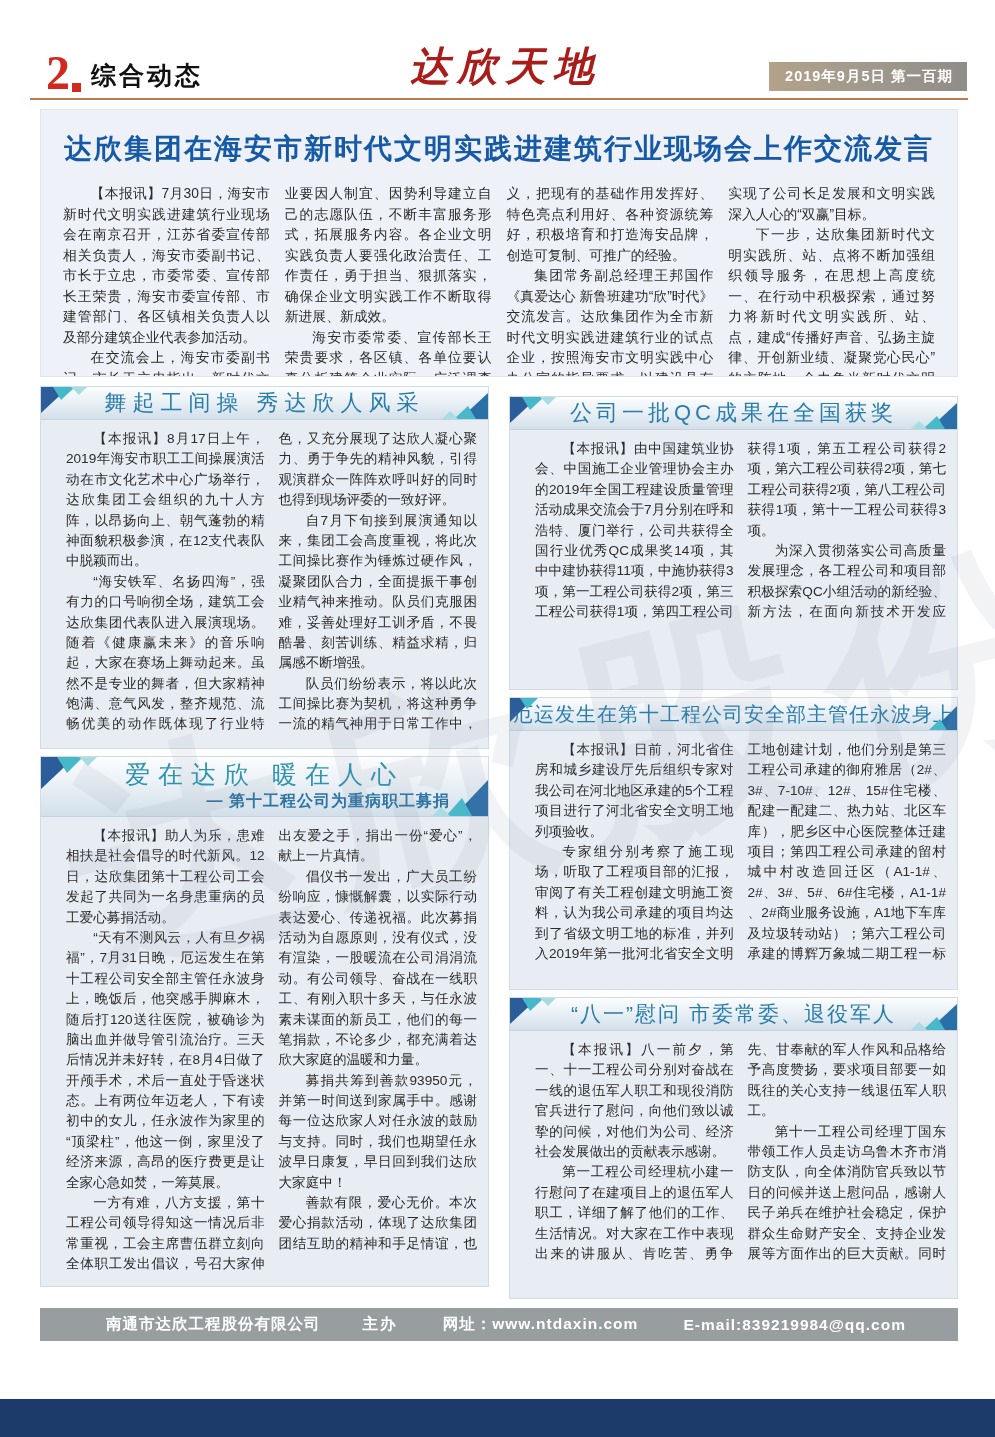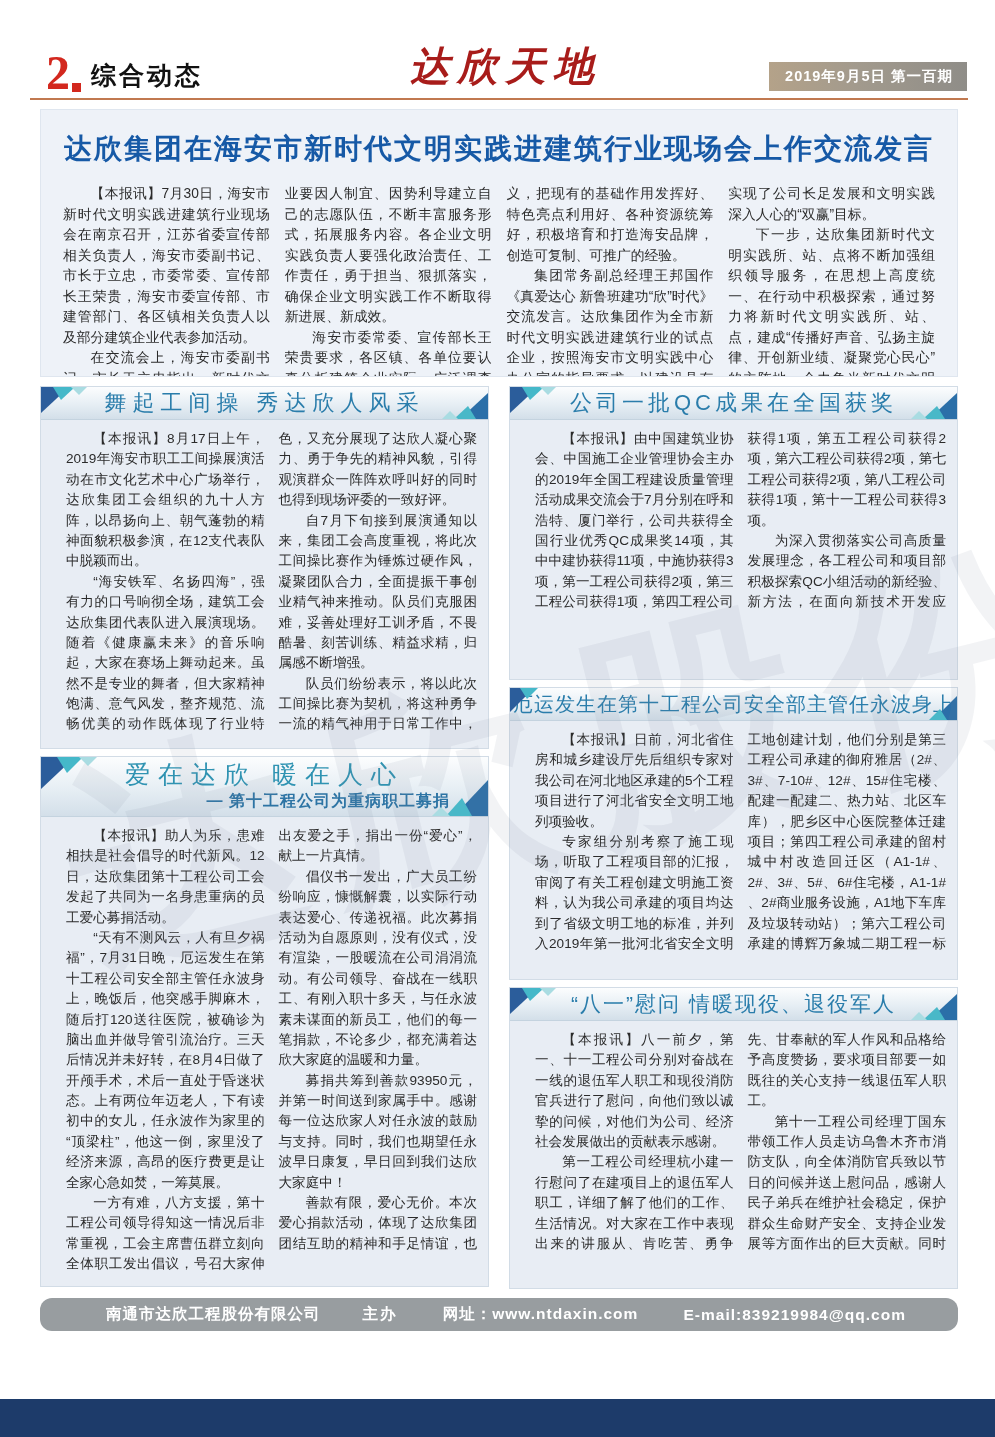--- a/index.html
+++ b/index.html
@@ -39,30 +39,30 @@
   .banner-tall { height:60px; flex-direction:column; justify-content:center; }
   .t-love { font-size:25px; letter-spacing:8px; color:#2f93b2; line-height:1.1; }
   .love-sub { display:block; width:100%; text-align:right; padding-right:38px; font-size:16px; font-weight:bold; color:#2d74a4; letter-spacing:1px; margin-top:2px; }
   .tri { position:absolute; }
   .tri-l { left:0; top:0; }
   .tri-r { right:0; bottom:0; }
 
   .panel-body { padding:9px 11px 6px 25px; overflow:hidden; }
   .h-ex   { height:363px; } .h-ex   .panel-body { height:328px; }
   .h-love { height:531px; } .h-love .panel-body { height:469px; }
-  .h-qc   { height:294px; } .h-qc   .panel-body { height:206px; }
+  .h-qc   { height:294px;margin-top:10px; } .h-qc   .panel-body { height:206px; }
   .h-hb   { height:293px; } .h-hb   .panel-body { height:258px; }
   .h-army { height:302px; } .h-army .panel-body { height:258px; }
   .spacer7 { height:7px; flex:0 0 auto; }
 
   
   .watermark { position:absolute; top:620px; left:60px; width:900px; font-size:230px; font-weight:bold; color:rgba(125,140,155,0.10); transform:rotate(-14deg); letter-spacing:30px; pointer-events:none; z-index:6; white-space:nowrap; font-family:"Liberation Serif",serif; }
 
   
-  .footer-gray { margin:9px 37px 8px 40px; height:33px; background:#989da0; color:#fff; font-weight:bold; font-size:15.5px; display:flex; align-items:center; padding:0 52px 0 66px;border-radius:12px; }
+  .footer-gray { margin:9px 37px 8px 40px; height:33px; background:#989da0; color:#fff; font-weight:bold; font-size:15.5px; display:flex; align-items:center; padding:0 52px 0 66px; }
   .footer-org { letter-spacing:1px; }
   .footer-role { margin-left:42px; letter-spacing:2px; }
   .footer-site { margin-left:auto; margin-right:auto; letter-spacing:1px; }
   .footer-mail { letter-spacing:1px; }
   .footer-navy { position:absolute; left:0; right:0; bottom:0; height:38px; background:#1d3b6a; }
 </style>
 </head>
 <body>
 
 <div class="page">
@@ -187,21 +187,21 @@
 
       <div class="spacer7"></div>
 
       <section class="panel h-army">
         <div class="banner">
           <svg class="tri tri-l" width="46" height="30" viewBox="0 0 46 30">
             <polygon points="0,0 28,0 0,26" fill="#2b5d9b"></polygon>
               <polygon points="12,0 34,0 20,13" fill="#45b8c9"></polygon>
               <polygon points="30,0 46,0 38,8" fill="#a9dce2"></polygon>
           </svg>
-          <span class="banner-title t-army">“八一”慰问  情暖现役、退役军人</span>
+          <span class="banner-title t-army">“八一”慰问  市委常委、退役军人</span>
           <svg class="tri tri-r" width="46" height="30" viewBox="0 0 46 30">
             <polygon points="46,30 18,30 46,4" fill="#2b6fa8"></polygon>
               <polygon points="34,30 12,30 26,17" fill="#49b8c8"></polygon>
               <polygon points="16,30 0,30 8,22" fill="#a9dce2"></polygon>
           </svg>
         </div>
         <div class="panel-body body-text cols-2">
           <p>【本报讯】八一前夕，第一、十一工程公司分别对奋战在一线的退伍军人职工和现役消防官兵进行了慰问，向他们致以诚挚的问候，对他们为公司、经济社会发展做出的贡献表示感谢。</p>
           <p>第一工程公司经理杭小建一行慰问了在建项目上的退伍军人职工，详细了解了他们的工作、生活情况。对大家在工作中表现出来的讲服从、肯吃苦、勇争先、甘奉献的军人作风和品格给予高度赞扬，要求项目部要一如既往的关心支持一线退伍军人职工。</p>
           <p>第十一工程公司经理丁国东带领工作人员走访乌鲁木齐市消防支队，向全体消防官兵致以节日的问候并送上慰问品，感谢人民子弟兵在维护社会稳定，保护群众生命财产安全、支持企业发展等方面作出的巨大贡献。同时表示我们作为江苏进新疆企业，将积极配合好当地政府及各主管部门，为地方和谐稳定发展做出应有的贡献。（吕传琴 余中旺 ）</p>

